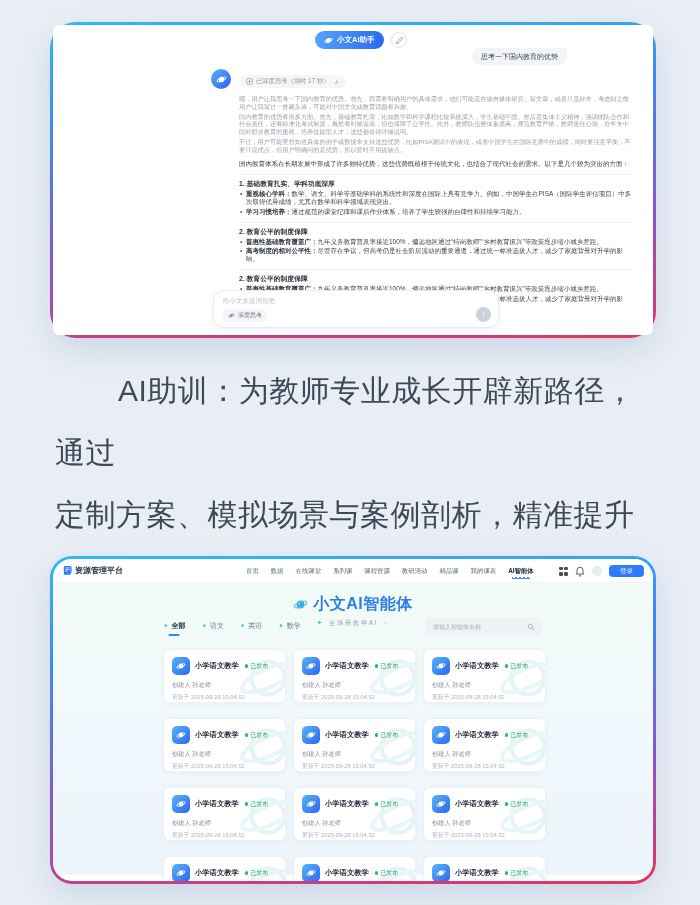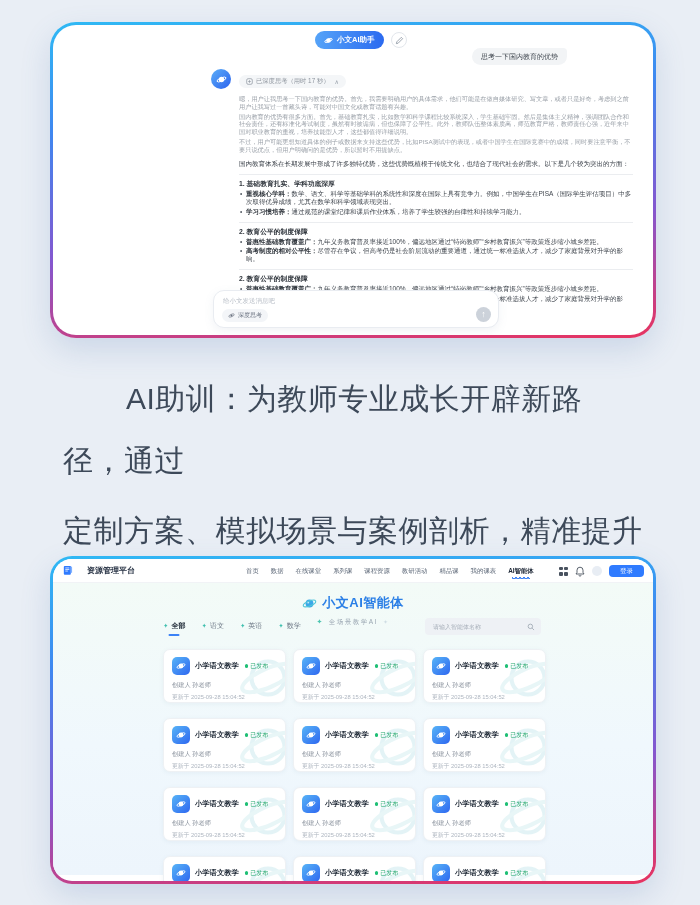--- a/index.html
+++ b/index.html
@@ -8,21 +8,21 @@
     background:#e9eef5;
     font-family:"Liberation Sans","DejaVu Sans",sans-serif;
     -webkit-font-smoothing:antialiased;
   }
   
   .gpanel{
     position:absolute;left:50px;width:600px;border-radius:26px;padding:3px;
     background:linear-gradient(175deg,#2fb9f4 0%,#3f87f0 30%,#8457cf 65%,#e8335f 100%);
     box-shadow:0 12px 30px rgba(70,110,170,.18);
   }
-  .gpanel .ginner{width:100%;height:100%;border-radius:23px;background:#fff;position:relative;overflow:hidden;box-sizing:border-box;}
+  .gpanel .ginner{width:100%;height:100%;border-radius:6px;background:#fff;position:relative;overflow:hidden;box-sizing:border-box;}
   #chat-panel{top:22px;height:310px;}
   #platform-panel{top:556px;height:322px;border-radius:22px;}
   #platform-panel .ginner{border-radius:19px;}
 
   
   .pill{position:absolute;left:262px;top:6px;height:18px;border-radius:10px;
     background:linear-gradient(90deg,#55a3f8,#2b6af0);color:#fff;font-size:7.5px;font-weight:bold;
     display:flex;align-items:center;gap:4px;padding:0 9px;}
   .pill svg{display:block;}
   .new-chat{position:absolute;left:338px;top:7px;width:16px;height:16px;border-radius:50%;
@@ -50,42 +50,42 @@
     border:1px solid #e9ecf1;border-radius:11px;box-shadow:0 3px 10px rgba(120,140,170,.10);box-sizing:border-box;}
   .composer .placeholder{position:absolute;left:9px;top:6px;font-size:6.5px;color:#b6bcc5;}
   .deep-chip{position:absolute;left:8px;bottom:5px;display:inline-flex;align-items:center;gap:3px;
     background:#f3f5f8;border-radius:8px;padding:2px 6px;font-size:6px;color:#6a7280;}
   .send-btn{position:absolute;right:7px;bottom:5px;width:15px;height:15px;border-radius:50%;
     background:#ccd2da;color:#fff;display:flex;align-items:center;justify-content:center;font-size:9px;line-height:1;}
 
   
   .caption{position:absolute;left:55px;top:360px;width:596px;color:#3d4959;
     font-size:30px;line-height:62px;font-weight:500;letter-spacing:.5px;}
-  .caption p{margin:8px;}
+  .caption p{margin:0;}
   .caption p.first{text-indent:2.1em;}
 
   
   .pheader{height:24px;display:flex;align-items:center;padding:0 9px;position:relative;background:#fff;border-bottom:1px solid #f1f3f6;box-sizing:border-box;}
-  .brand{display:flex;align-items:flex-start;gap:14px;}
+  .brand{display:flex;align-items:flex-start;gap:2px;}
   .brand-title{font-size:8px;font-weight:bold;color:#273244;}
   .pnav{position:absolute;left:193px;top:0;height:24px;display:flex;align-items:center;gap:12px;}
   .nav-item{font-size:6.4px;color:#5b6676;position:relative;white-space:nowrap;}
   .nav-item.active{color:#1d2736;font-weight:bold;}
   .nav-item.active::after{content:"";position:absolute;left:50%;transform:translateX(-50%);bottom:-4px;width:18px;height:3px;
     background:radial-gradient(circle at 2px 0px,rgba(0,0,0,0) 1.1px,#3b82f6 1.2px 2.1px,rgba(0,0,0,0) 2.2px) repeat-x;background-size:4px 3px;}
   .hdr-right{position:absolute;right:9px;top:0;height:24px;display:flex;align-items:center;gap:7px;}
   .apps-icon{width:9px;height:9px;display:grid;grid-template-columns:1fr 1fr;grid-template-rows:1fr 1fr;gap:1.5px;}
   .apps-icon span{background:#49525f;border-radius:1px;}
   .avatar-circle{width:10px;height:10px;border-radius:50%;background:#e8edf4;}
   .login-btn{background:#2f7bff;color:#fff;font-size:6.5px;border-radius:4px;padding:3px 11px;line-height:1;}
   .pcontent{height:292px;position:relative;
     background:linear-gradient(180deg,#f3fbf7 0%,#f0f8fd 55%,#edf5fc 100%);}
   .hero{padding-top:11px;text-align:center;}
   .hero-row{display:inline-flex;align-items:center;gap:5px;}
-  .hero-title{font-size:13px;font-weight:bold;color:#2b7fe6;letter-spacing:.5px;}
+  .hero-title{font-size:16px;font-weight:bold;color:#2b7fe6;letter-spacing:.5px;}
   .hero-sub{margin-top:3px;text-align:center;font-size:6.5px;color:#9aa6b2;letter-spacing:1.5px;}
   .hero-sub::before{content:"✦";color:#4cc5b0;margin-right:5px;font-size:7px;}
   .hero-sub::after{content:"✦";color:#cfdde4;margin-left:5px;font-size:6px;}
   .tabs{position:absolute;left:110px;top:38px;display:flex;gap:16px;}
   .tab{font-size:7px;color:#6b7684;position:relative;display:flex;align-items:center;gap:3px;white-space:nowrap;}
   .tab::before{content:"✦";color:#3fbfae;font-size:6.5px;}
   .tab.active{color:#1e2936;font-weight:bold;}
   .tab.active::after{content:"";position:absolute;left:50%;transform:translateX(-50%);bottom:-5px;width:11px;height:2.5px;border-radius:2px;background:#3b82f6;}
   .search-box{position:absolute;left:372px;top:35px;width:116px;height:17px;border-radius:4px;
     background:#eef1f5;display:flex;align-items:center;box-sizing:border-box;padding:0 6px;}

